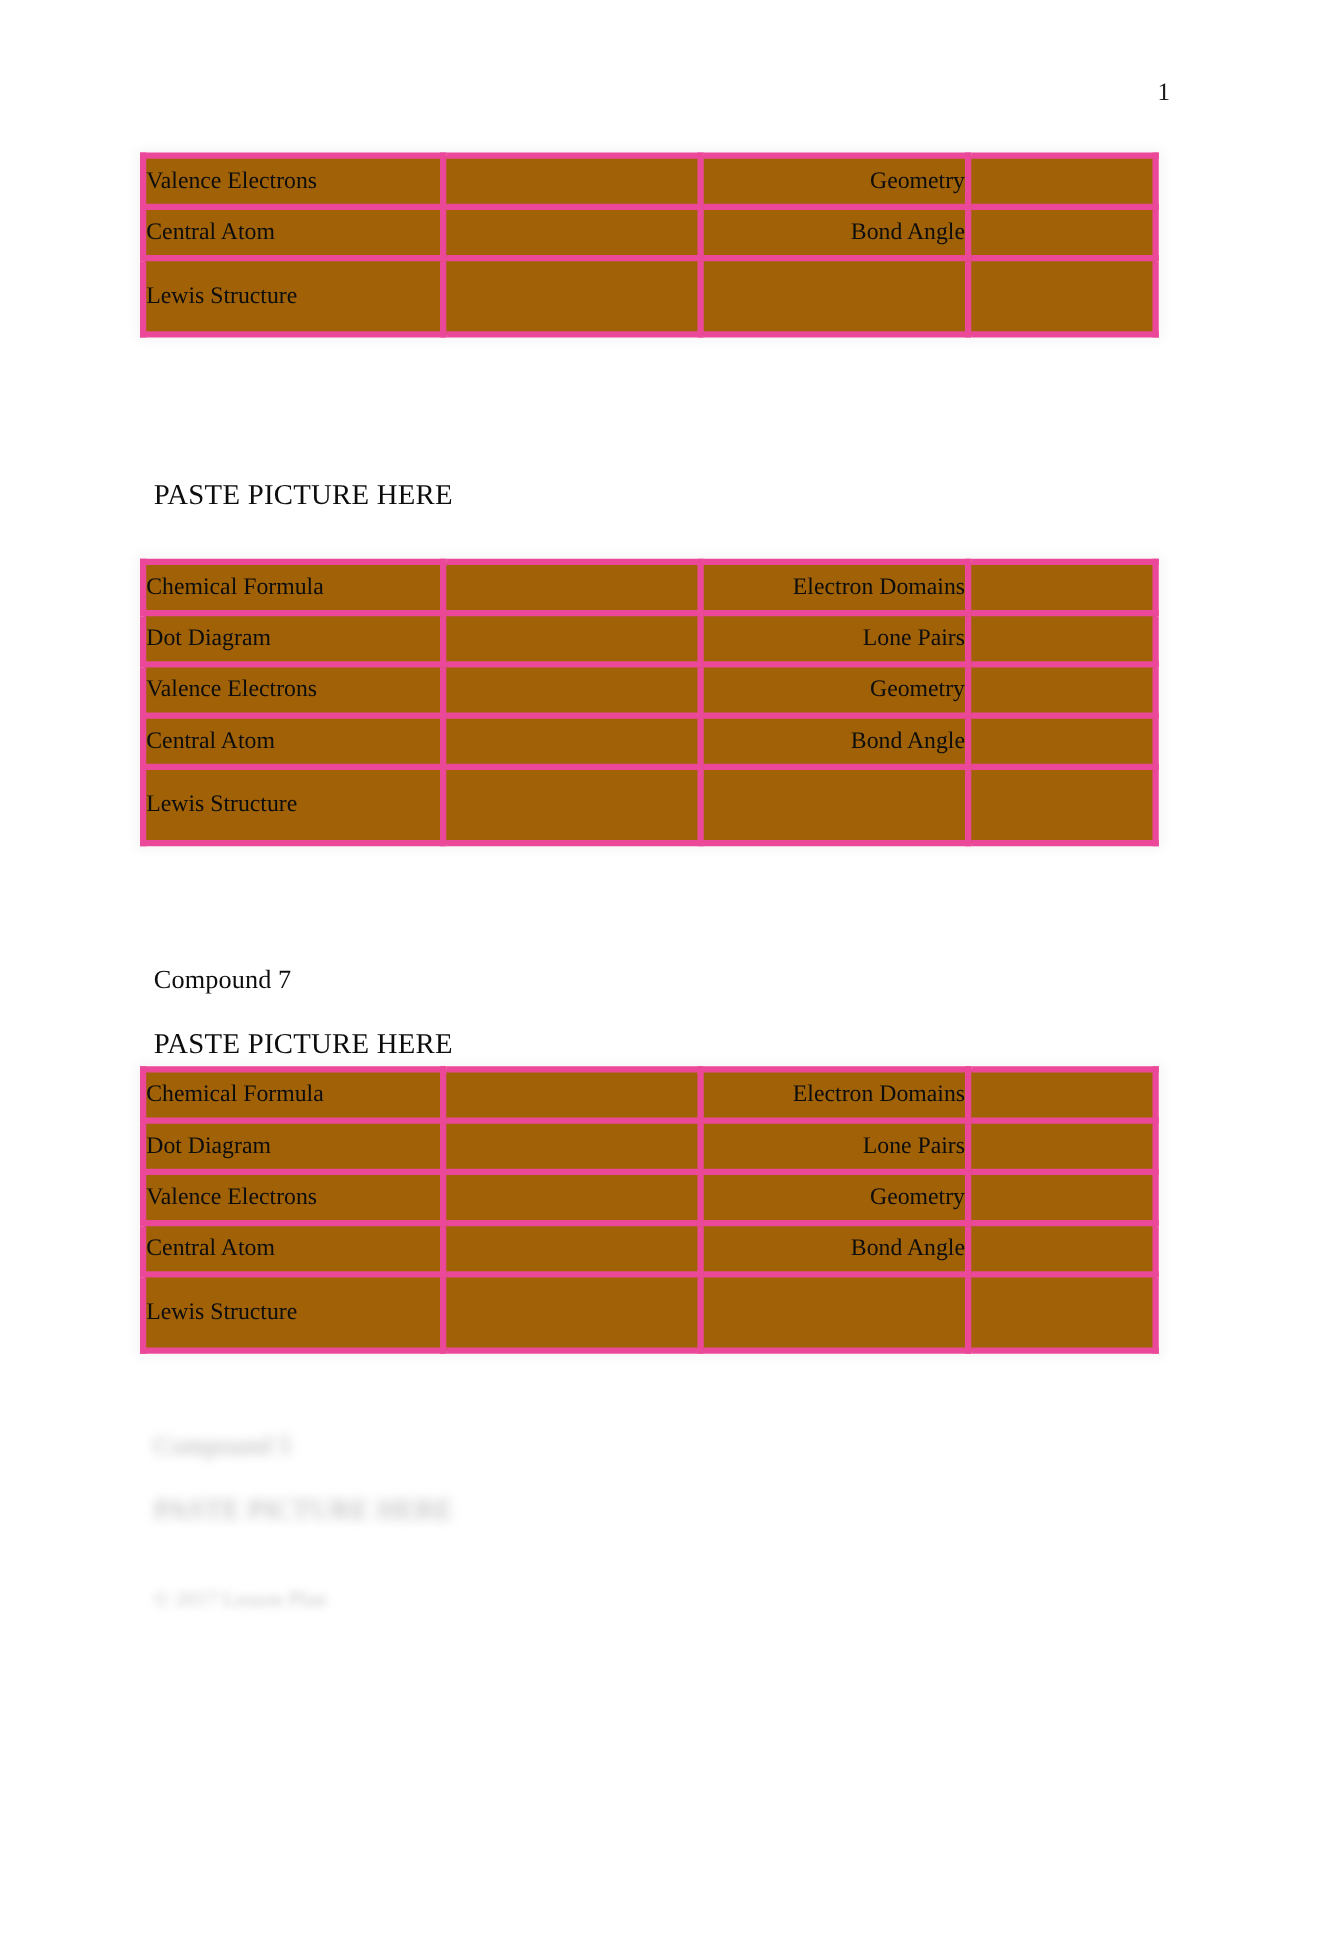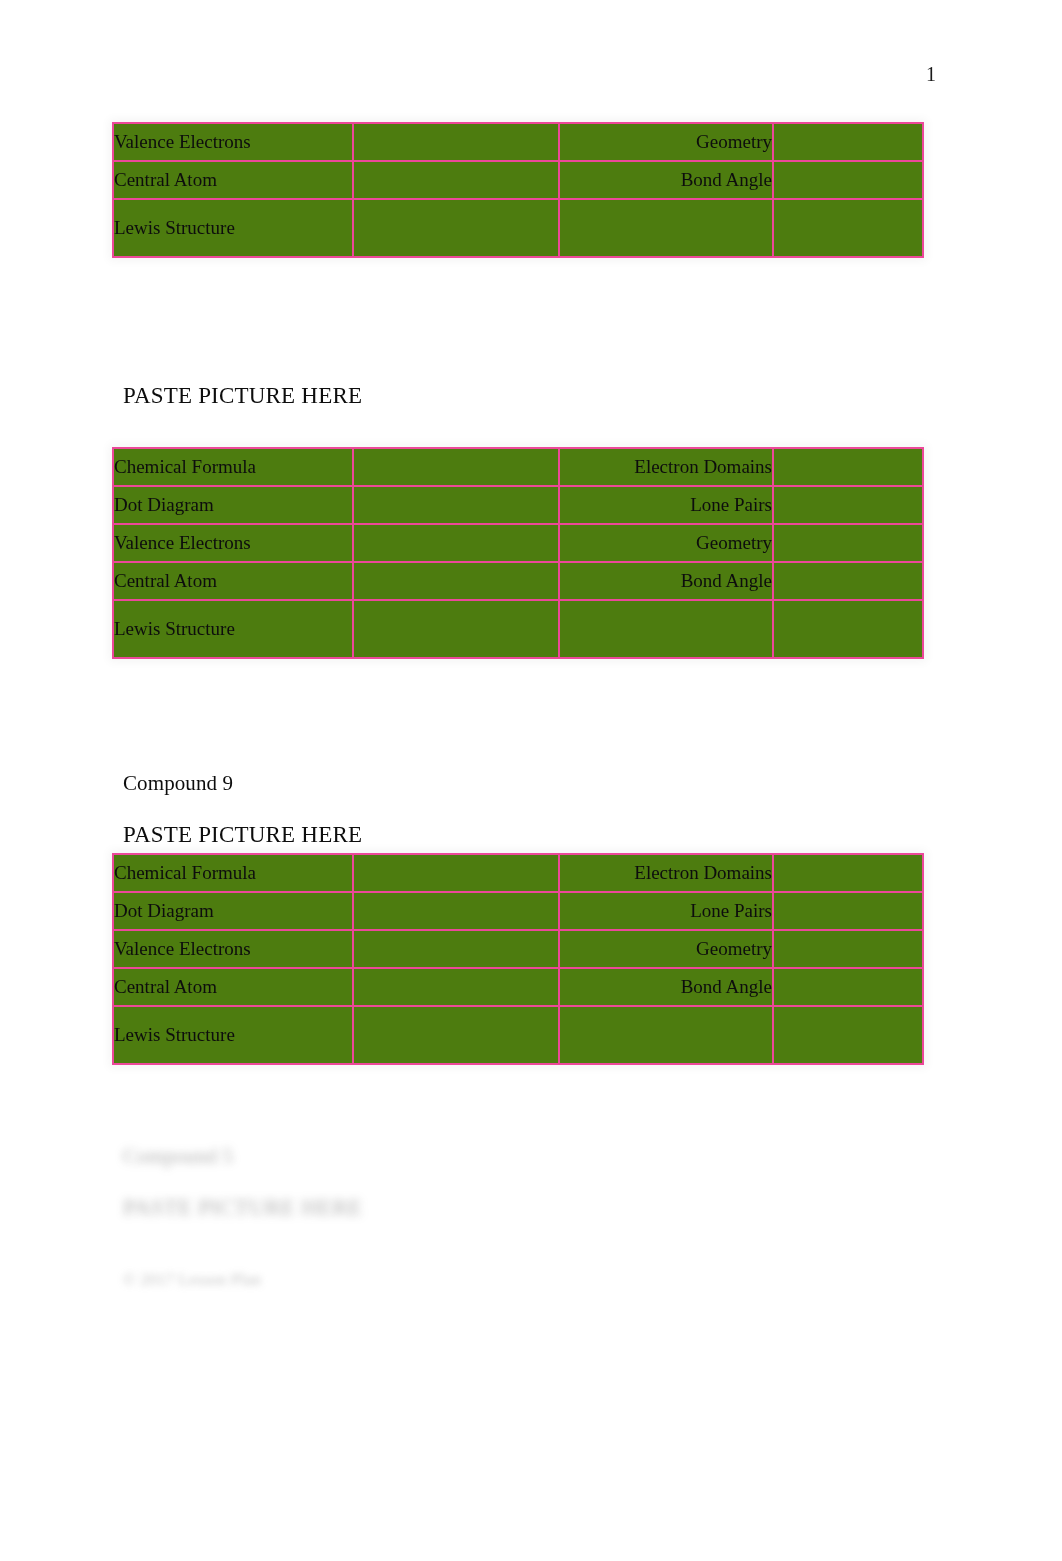--- a/index.html
+++ b/index.html
@@ -54,23 +54,23 @@
   .data-table {
     position: absolute;
     left: 112px;
     width: 810px;
     border-collapse: collapse;
     table-layout: fixed;
     background: #ffffff;
     box-shadow: 0 0 9px 3px rgba(0,0,0,0.045);
   }
   .data-table td {
-    border: 2px solid #ec4899;
+    border: 5px solid #ec4899;
     padding: 0;
-    background: #4d7c0f;
+    background: #a16207;
     vertical-align: middle;
   }
   .col-a { width: 240px; }
   .col-b { width: 206px; }
   .col-c { width: 214px; }
   .col-d { width: 150px; }
 
   .cell-label-left {
     font-size: 19px;
     line-height: 24px;
@@ -192,21 +192,21 @@
       <tr class="row-tall">
         <td class="cell-label-left">Lewis Structure</td>
         <td class="cell-blank"></td>
         <td class="cell-blank"></td>
         <td class="cell-blank"></td>
       </tr>
     </tbody>
   </table>
 
   <div class="compound-block" style="top: 767px;">
-    <div class="compound-title">Compound 9</div>
+    <div class="compound-title">Compound 7</div>
     <div class="paste-picture">PASTE PICTURE HERE</div>
   </div>
 
   <table class="data-table" style="top: 853px;">
     <colgroup>
       <col class="col-a">
         <col class="col-b">
         <col class="col-c">
         <col class="col-d">
     </colgroup>

